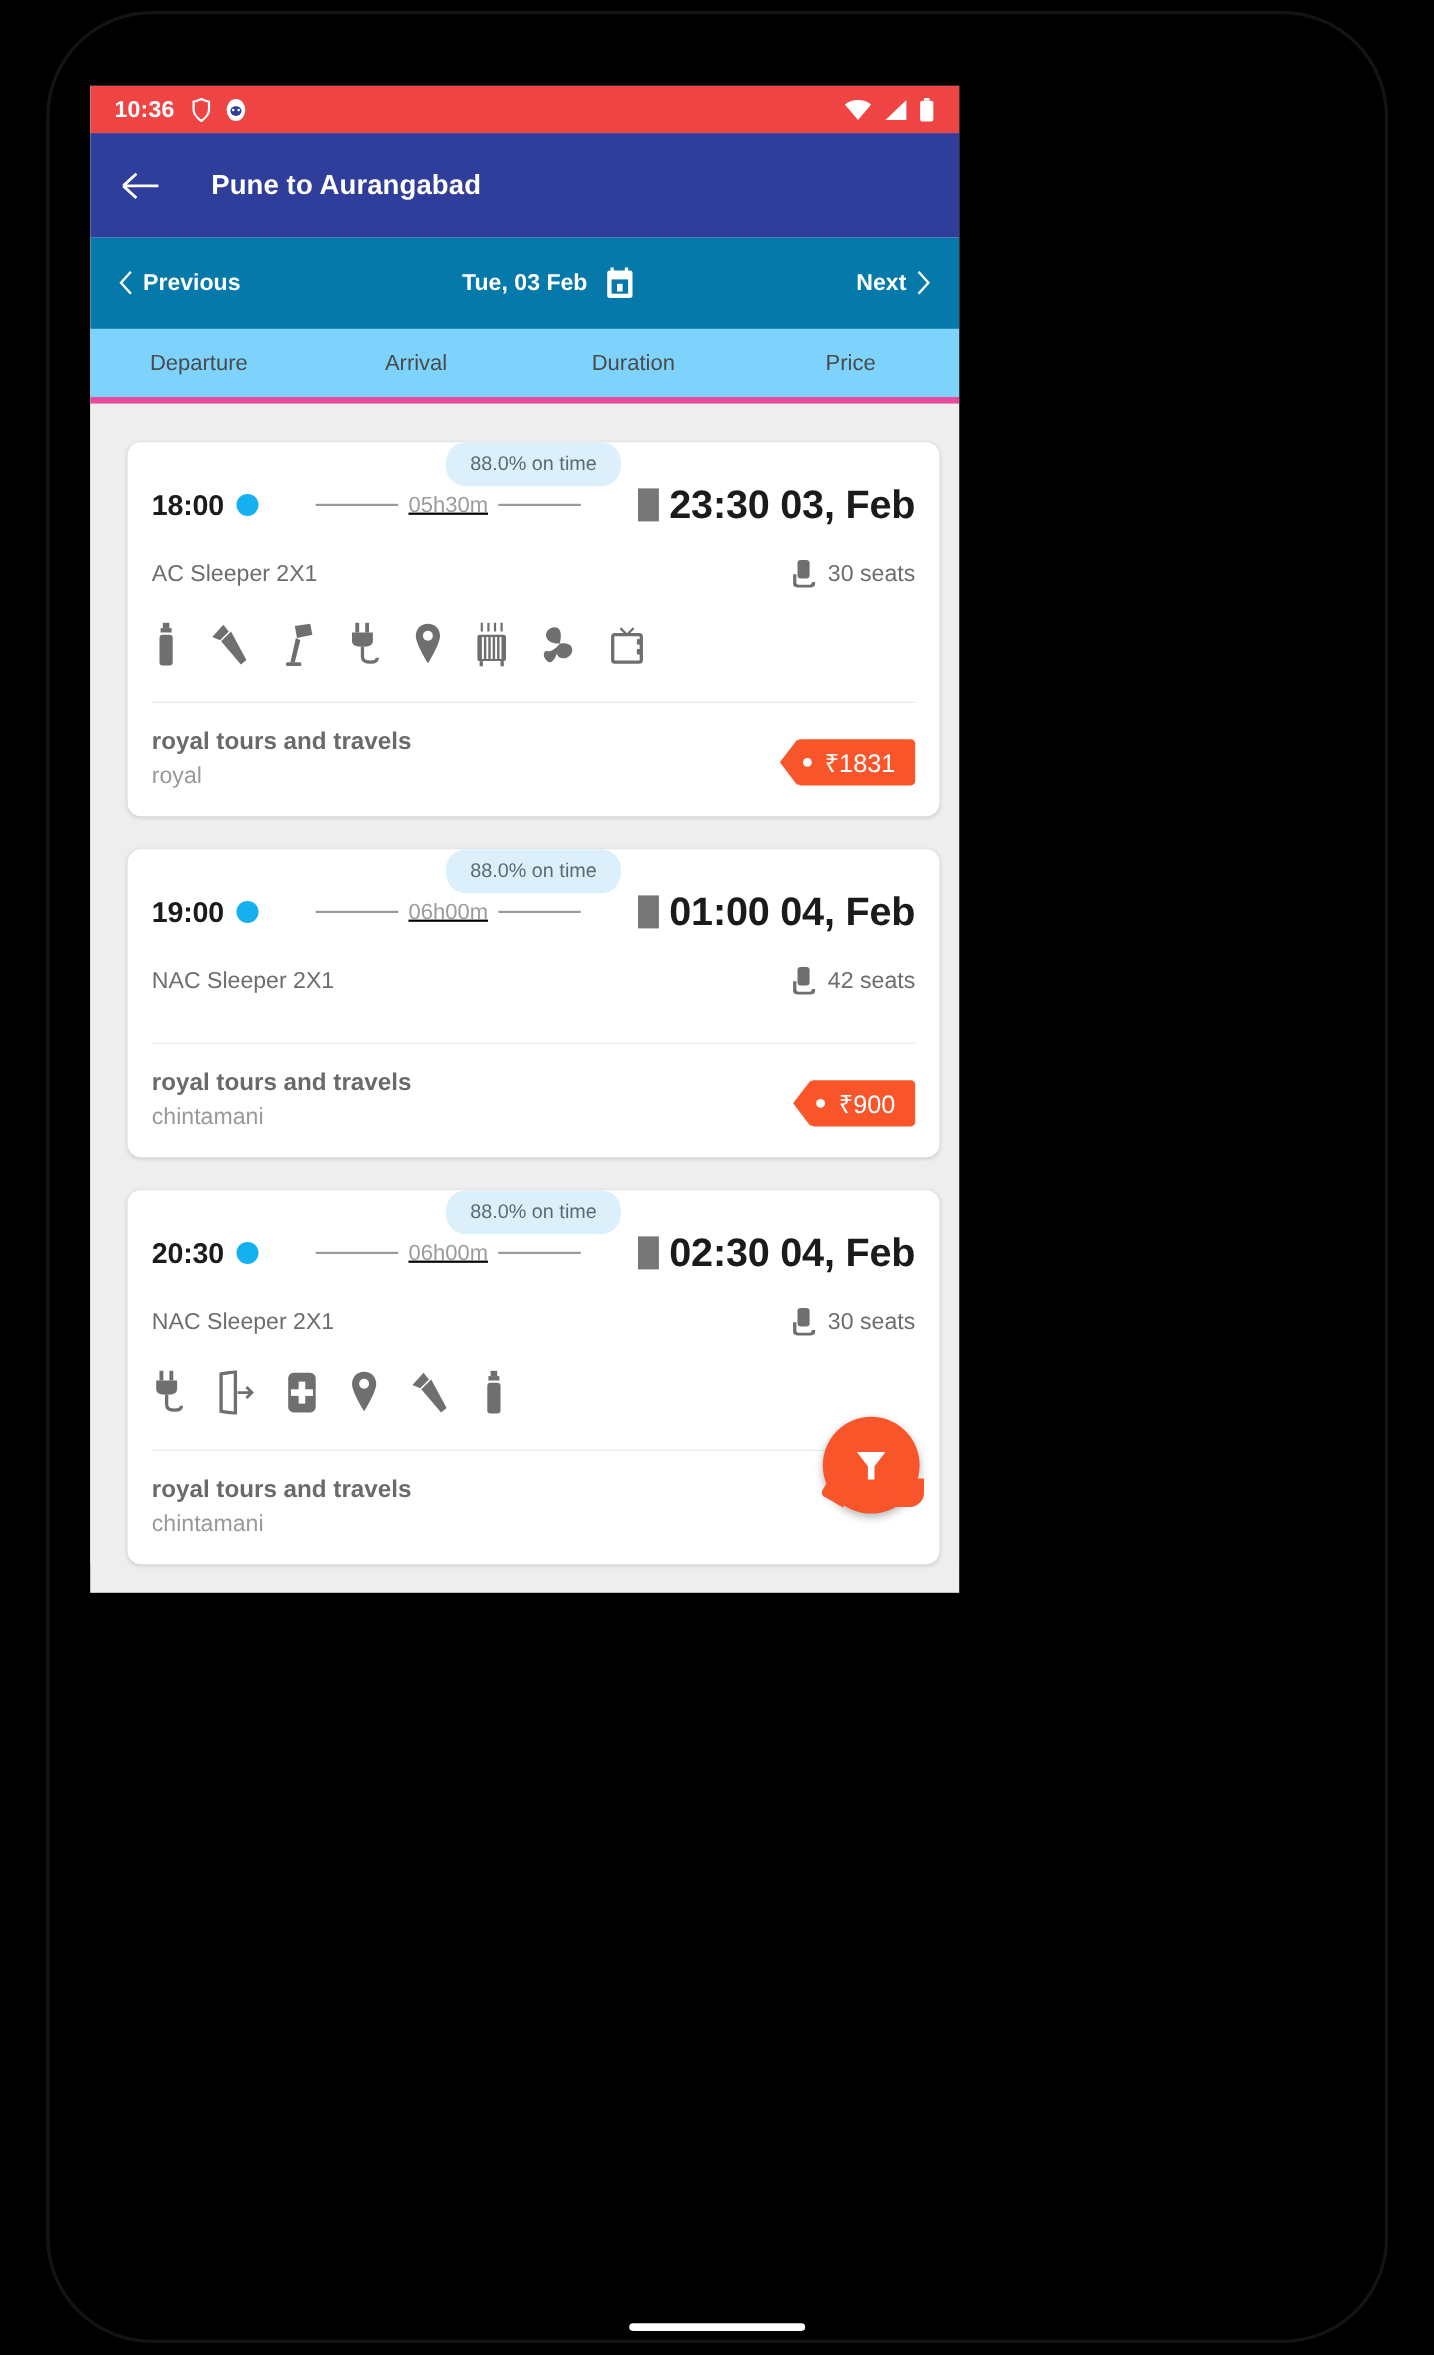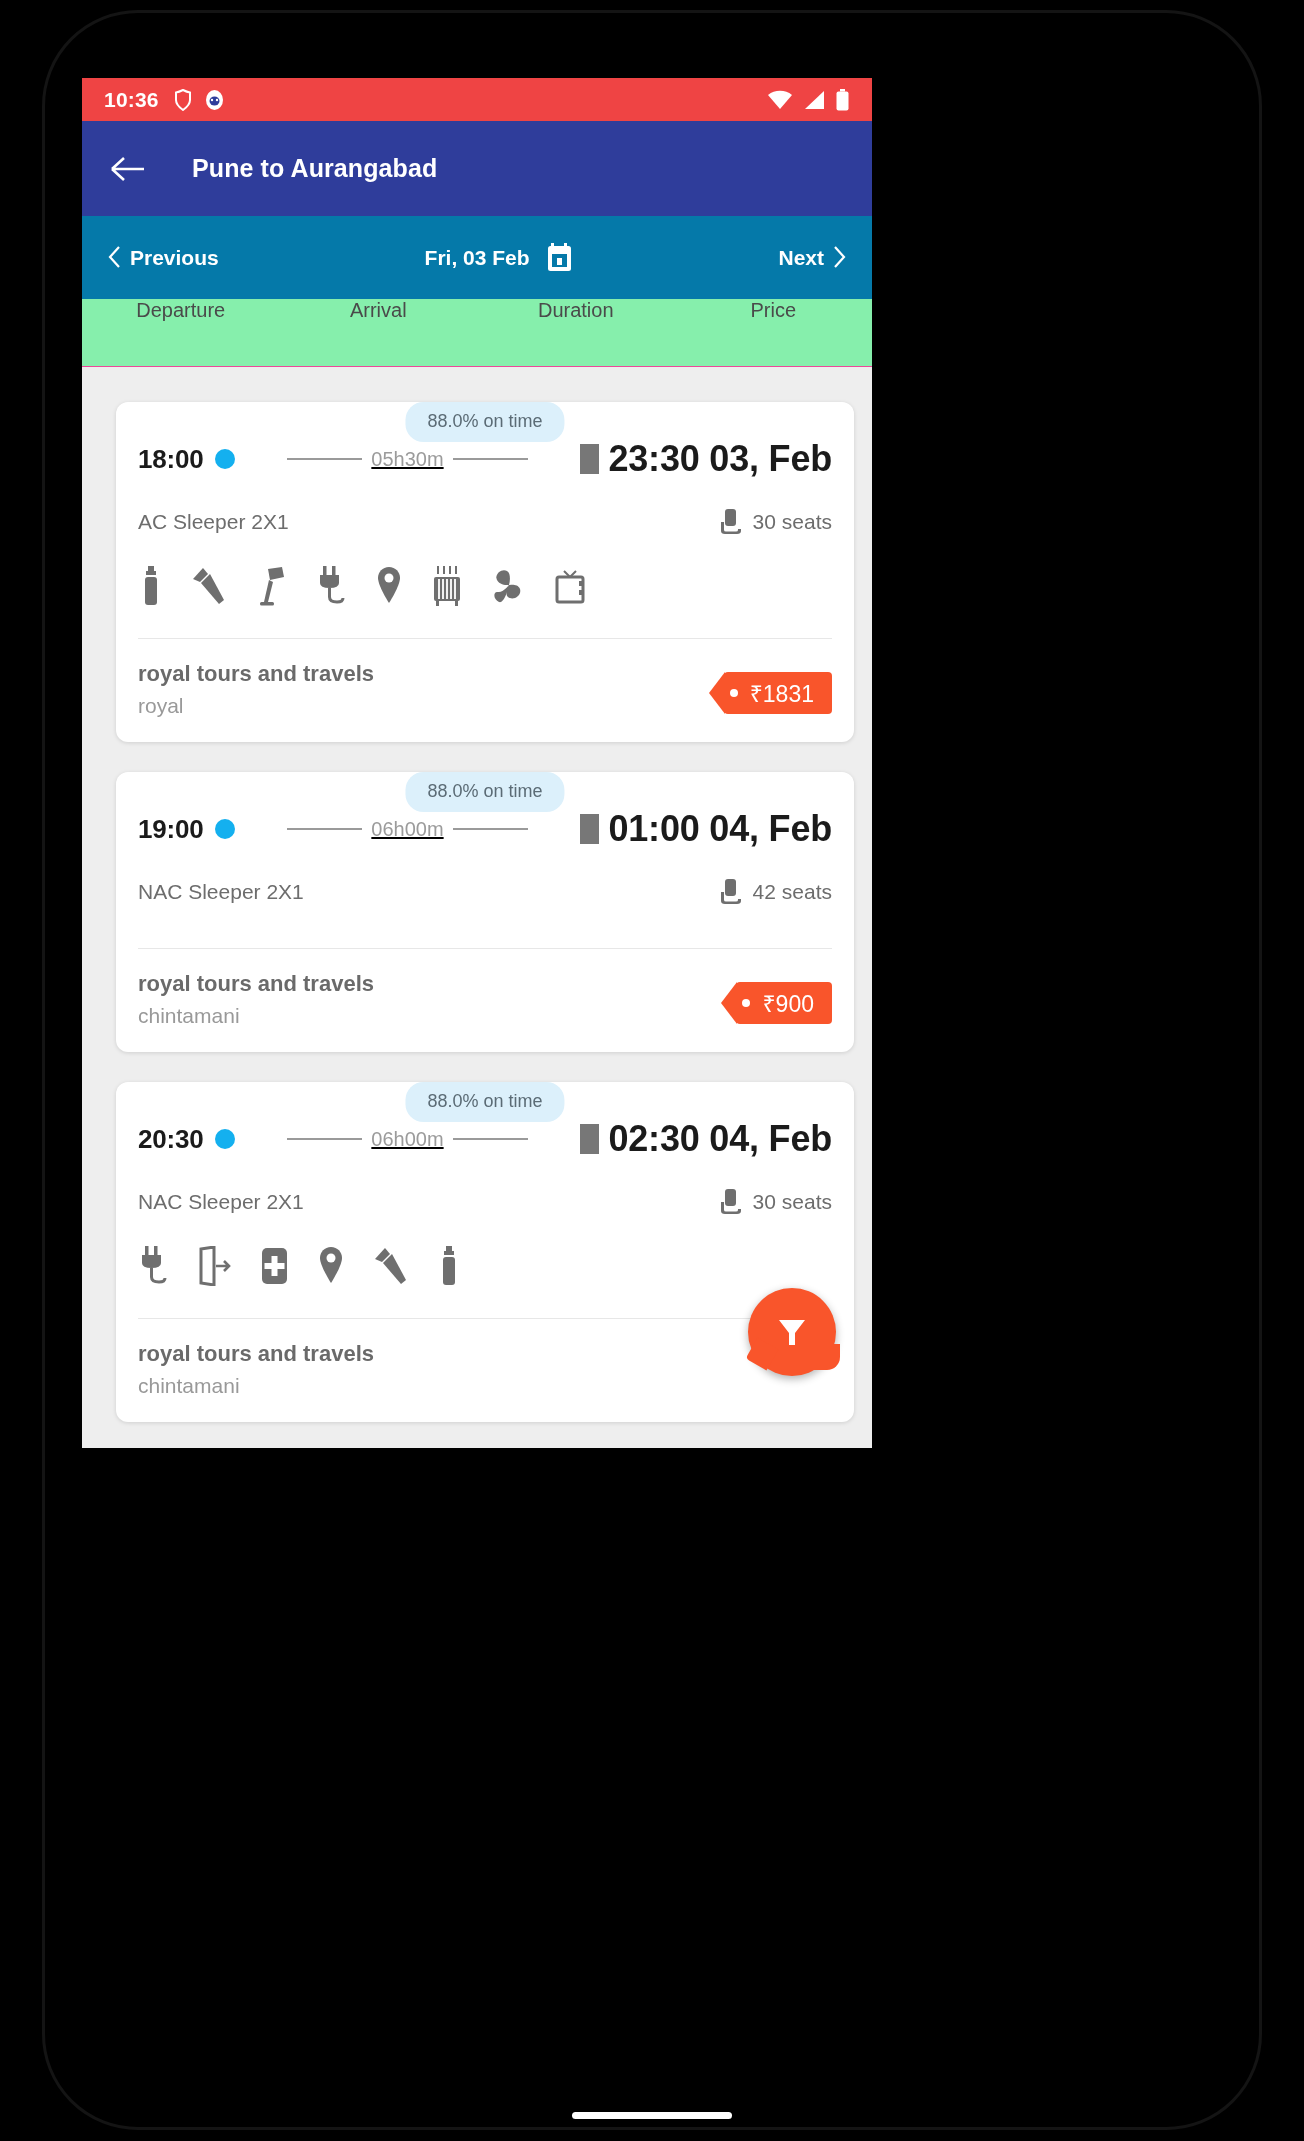--- a/index.html
+++ b/index.html
@@ -111,24 +111,24 @@
     flex: 1;
     display: flex; align-items: center; justify-content: center;
     gap: 16px;
     cursor: pointer;
   }
   .date-text { font-size: 21px; font-weight: bold; }
 
   
   .sort-bar {
     height: 68px;
-    background: #86efac;
-    display: flex;
-    align-items: flex-start;
-    border-bottom: 1px solid #ec4899;
+    background: #7dd3fc;
+    display: flex;
+    align-items: center;
+    border-bottom: 6px solid #ec4899;
   }
   .sort-item {
     flex: 1;
     text-align: center;
     font-size: 20px;
     color: #4a4a4a;
     font-weight: normal;
     cursor: pointer;
   }
 
@@ -339,21 +339,21 @@
   </div>
 
   <div class="date-nav">
     <div class="nav-prev">
       <svg width="13" height="22" viewBox="0 0 13 22">
         <path d="M11 1 L2 11 L11 21" stroke="#ffffff" stroke-width="2.2" fill="none"></path>
       </svg>
       <span>Previous</span>
     </div>
     <div class="date-center">
-      <span class="date-text">Fri, 03 Feb</span>
+      <span class="date-text">Tue, 03 Feb</span>
       <svg width="27" height="29" viewBox="0 0 27 29">
         <rect x="5" y="0" width="3" height="5" fill="#ffffff"></rect>
         <rect x="18" y="0" width="3" height="5" fill="#ffffff"></rect>
         <rect x="2" y="3" width="23" height="25" rx="2.5" fill="#ffffff"></rect>
         <rect x="6" y="11" width="15" height="13" fill="#0579a9"></rect>
         <rect x="11" y="15" width="5" height="7" fill="#ffffff"></rect>
       </svg>
     </div>
     <div class="nav-next">
       <span>Next</span>

